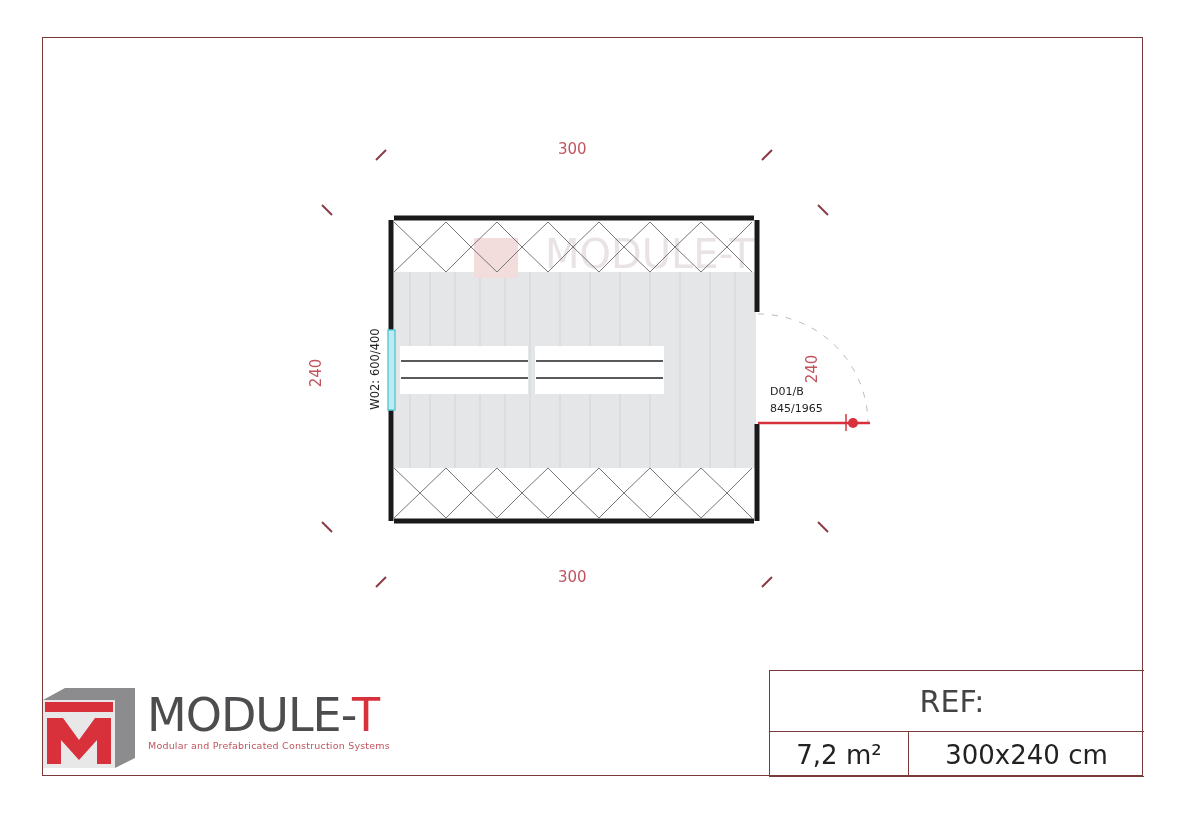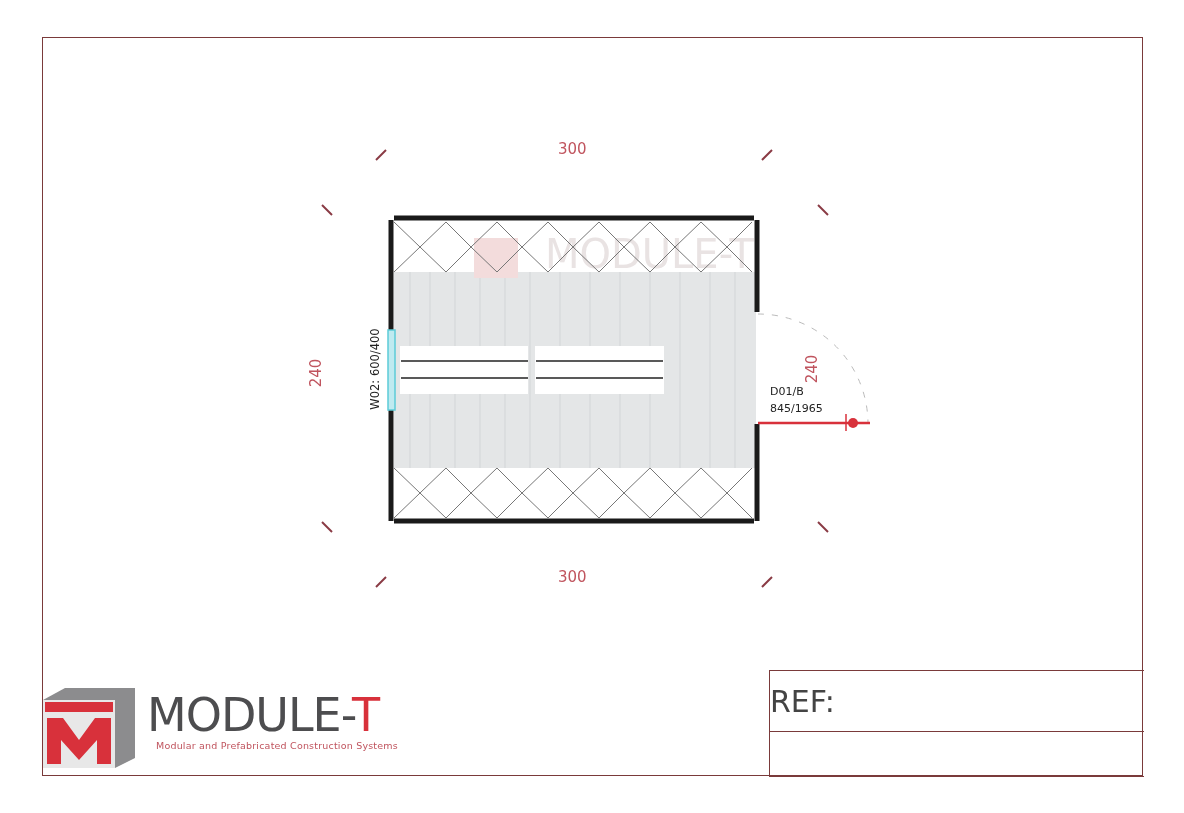--- a/index.html
+++ b/index.html
@@ -11,23 +11,23 @@
   .dim-bottom { left:558px; top:568px; }
   .dim-left { left:302px; top:364px; transform:rotate(-90deg); transform-origin:center; }
   .dim-right { left:798px; top:360px; transform:rotate(-90deg); transform-origin:center; }
   .lbl { position:absolute; color:#222; font-size:11px; font-family:"DejaVu Sans", sans-serif; }
   .win-label { left:334px; top:362px; transform:rotate(-90deg); white-space:nowrap; font-size:11.5px; }
   .door-code { left:770px; top:385px; }
   .door-size { left:770px; top:402px; }
   .logo { position:absolute; left:43px; top:688px; width:400px; height:80px; }
   .logo-text { position:absolute; left:147px; top:688px; font-size:46px; color:#4d4d4f; font-family:"DejaVu Sans", sans-serif; letter-spacing:-1px; }
   .logo-text .t { color:#d8313b; }
-  .tagline { position:absolute; left:156px; top:740px; font-size:9.5px; color:#c0545e; font-family:"DejaVu Sans", sans-serif; letter-spacing:0.2px; }
+  .tagline { position:absolute; left:148px; top:740px; font-size:9.5px; color:#c0545e; font-family:"DejaVu Sans", sans-serif; letter-spacing:0.2px; }
   .info { position:absolute; left:769px; top:670px; width:375px; height:107px; border:1.5px solid #7a3a3a; border-right:none; box-sizing:border-box; }
-  .info-ref { height:60px; border-bottom:1px solid #7a3a3a; display:flex; align-items:center; justify-content:space-between; font-size:30px; font-family:"DejaVu Sans", sans-serif; }
+  .info-ref { height:60px; border-bottom:1px solid #7a3a3a; display:flex; align-items:center; justify-content:center; font-size:30px; font-family:"DejaVu Sans", sans-serif; }
   .info-ref .k { color:#444; margin-right:10px; }
   .info-ref .v { color:#d8313b; font-weight:bold; }
   .info-row { display:flex; height:45px; font-size:26px; font-family:"DejaVu Sans", sans-serif; color:#222; }
   .info-row .c1 { width:138px; border-right:1px solid #7a3a3a; display:flex; align-items:center; justify-content:center; }
   .info-row .c2 { flex:1; display:flex; align-items:center; justify-content:center; }
 </style>
 </head>
 <body>
 
 <div class="frame"></div>
@@ -116,13 +116,17 @@
   <polygon points="2,14 70,14 70,24 2,24" fill="#d8313b"></polygon>
   <polygon points="4,30 20,30 36,52 52,30 68,30 68,76 54,76 54,52 36,72 18,52 18,76 4,76" fill="#d8313b"></polygon>
 </svg>
 <div class="logo-text"><span>MODULE-</span><span class="t">T</span></div>
 <div class="tagline">Modular and Prefabricated Construction Systems</div>
 
 <div class="info">
   <div class="info-ref">
     <span class="k">REF:</span>
   </div>
+  <div class="info-row">
+    <div class="c1">7,2 m²</div>
+    <div class="c2">300x240 cm</div>
+  </div>
 </div>
 
 </body></html>

